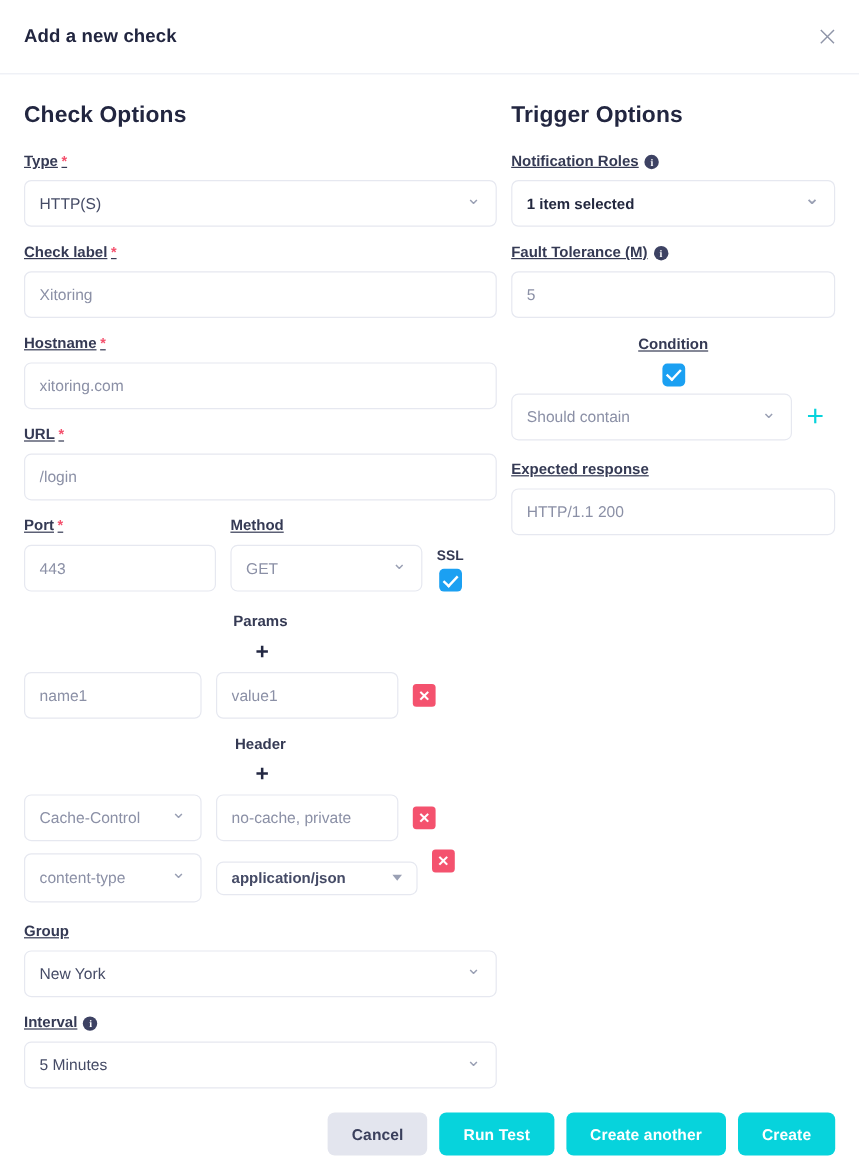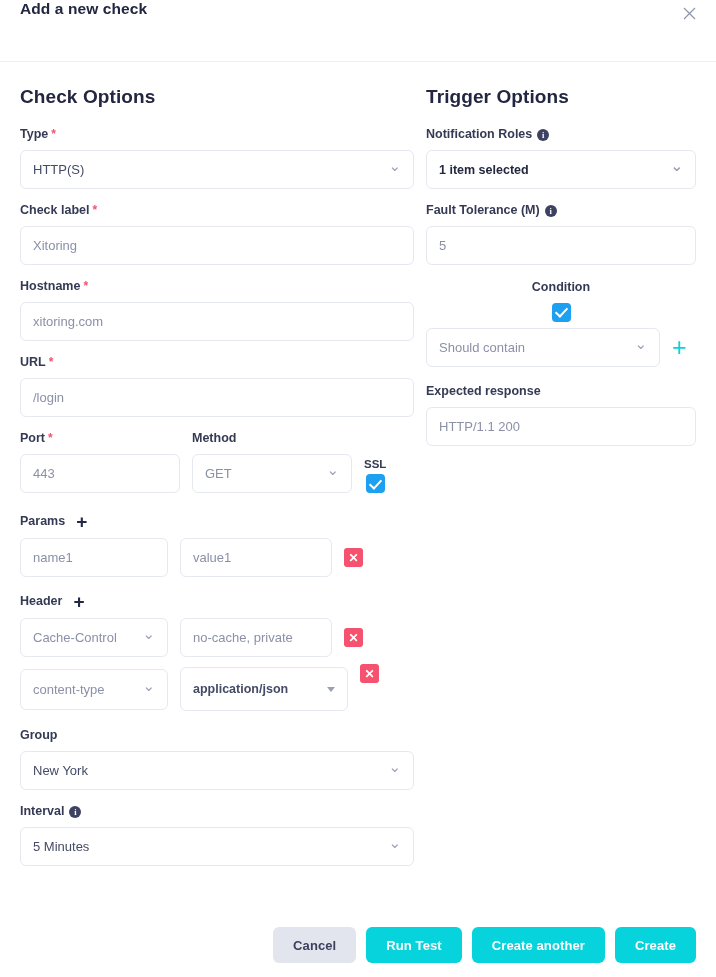--- a/index.html
+++ b/index.html
@@ -12,20 +12,21 @@
     font-family: "Liberation Sans", "DejaVu Sans", sans-serif;
     color: #2b2f48;
     overflow: hidden;
     position: relative;
   }
 
   
   .modal-header {
     height: 62px;
     display: flex;
+    align-items: center;
     justify-content: space-between;
     padding: 0 14px 0 20px;
     border-bottom: 1px solid #eceef4;
   }
   .modal-title {
     font-size: 15.5px;
     font-weight: bold;
     color: #222640;
     letter-spacing: .1px;
   }
@@ -61,20 +62,21 @@
   .label {
     display: flex;
     align-items: center;
     font-size: 12.5px;
     font-weight: bold;
     color: #353a54;
     margin-bottom: 6px;
     gap: 5px;
     line-height: 1.1;
     min-height: 18px;
+    text-decoration: underline;
   }
   .req { color: #f4526e; font-size: 12px; font-weight: bold; margin-left: -2px; }
 
   .info-icon {
     display: inline-flex;
     align-items: center; justify-content: center;
     width: 12px; height: 12px;
     border-radius: 50%;
     background: #3d4263;
     color: #fff;
@@ -172,30 +174,31 @@
     border: none;
     flex: 0 0 19px;
     line-height: 1;
     font-family: "Liberation Sans", sans-serif;
   }
 
   
   .kv-row { display: flex; align-items: center; gap: 12px; margin-bottom: 10px; }
   .kv-row .k { width: 148px; flex: 0 0 148px; }
   .kv-row .v { width: 152px; flex: 0 0 152px; }
-  .kv-row .v-wide { width: 168px; flex: 0 0 168px; height: 44px; }
+  .kv-row .v-wide { width: 168px; flex: 0 0 168px; height: 28px; }
 
   .subhead {
     display: flex;
     align-items: center;
     font-size: 12.5px;
     font-weight: bold;
     color: #353a54;
     gap: 8px;
     margin: 2px 0 8px 0;
+    flex-direction: column;
   }
 
   
   .pm-port { width: 160px; flex: 0 0 160px; }
   .pm-method { width: 160px; flex: 0 0 160px; }
   .ssl-box { display: flex; flex-direction: column; align-items: center; gap: 4px; }
   .ssl-label { font-size: 11.5px; font-weight: bold; color: #353a54; }
 
   
   .cond-row { display: flex; align-items: center; gap: 12px; }

